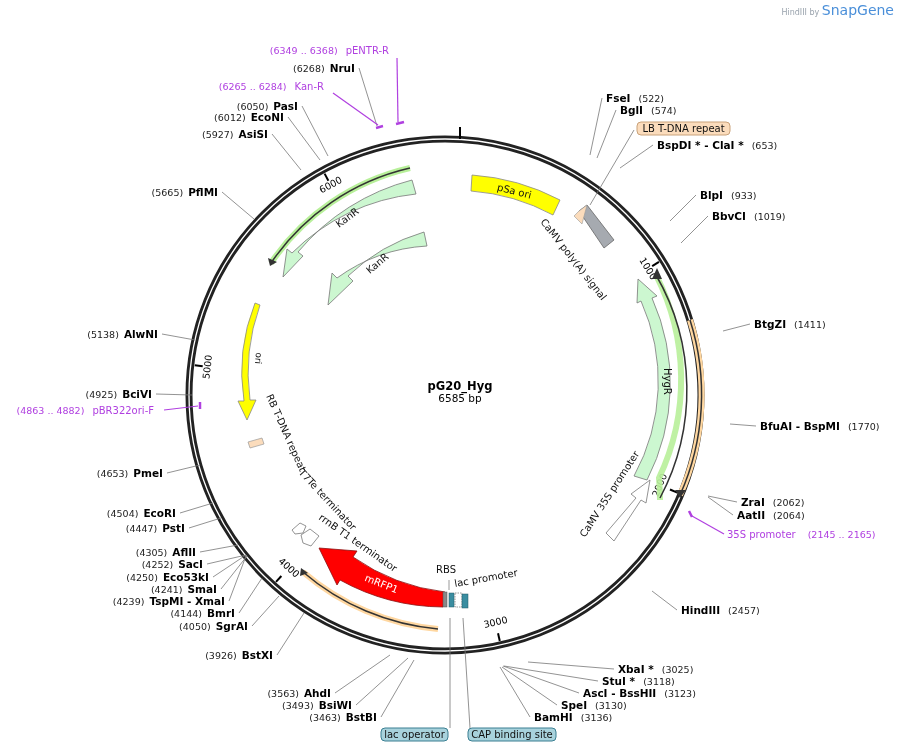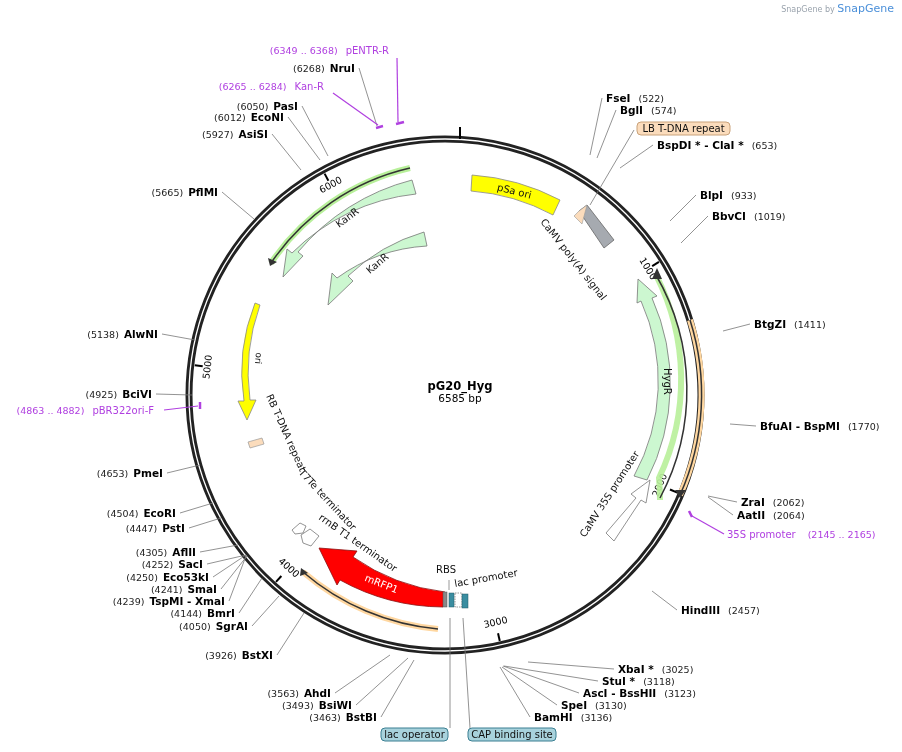--- a/index.html
+++ b/index.html
@@ -1,31 +1,31 @@
 <!DOCTYPE html>
 <html><head>
 <meta charset="utf-8">
 <style>
   html, body { margin:0; padding:0; background:#fff; }
   body { width:902px; height:752px; position:relative; overflow:hidden;
          font-family:"DejaVu Sans", "Liberation Sans", sans-serif; }
   #map { position:absolute; left:0; top:0; }
   .credit { position:absolute; right:8px; top:2px; font-size:8px; color:#9aa3ad; }
-  .credit .brand { color:#4a8fd9; font-size:11px; }
+  .credit .brand { color:#4a8fd9; font-size:14px; }
   .enz { font-size:10.5px; font-weight:bold; fill:#000; }
   .pos { font-size:9.5px; fill:#222; }
   .primer { font-size:10px; fill:#b040e0; }
   .tick { font-size:9.5px; fill:#000; }
   .flabel { font-size:10px; fill:#111; }
 </style>
 </head>
 <body>
 
 <div class="credit">
-  <span>SnapGene by</span>
+  <span>HindIII by</span>
   <span class="brand">SnapGene</span>
 </div>
 
 <svg id="map" width="902" height="752" viewBox="0 0 902 752" xmlns="http://www.w3.org/2000/svg">
 
   <g>
     <circle cx="445" cy="395" r="256" fill="none" stroke="#222" stroke-width="7"></circle>
     <circle cx="445" cy="395" r="256" fill="none" stroke="#fff" stroke-width="1.3"></circle>
     <line x1="460" y1="127" x2="460" y2="139" stroke="#000" stroke-width="2"></line>
   </g>

